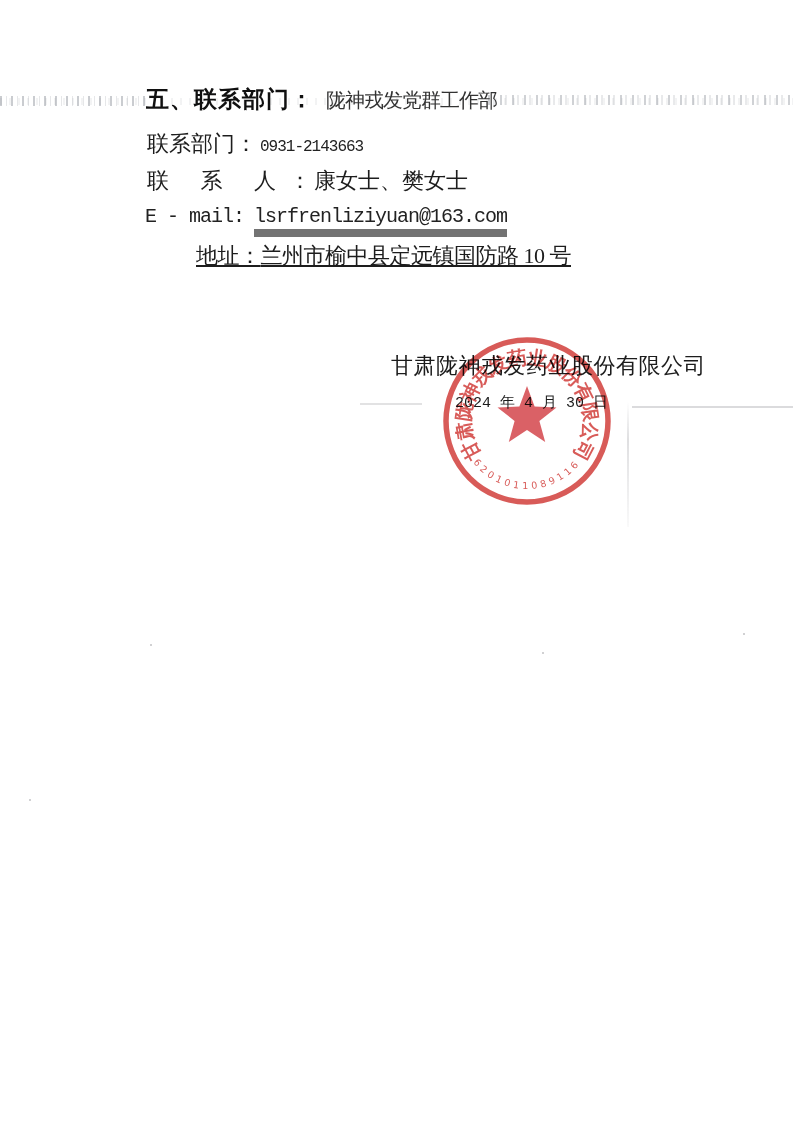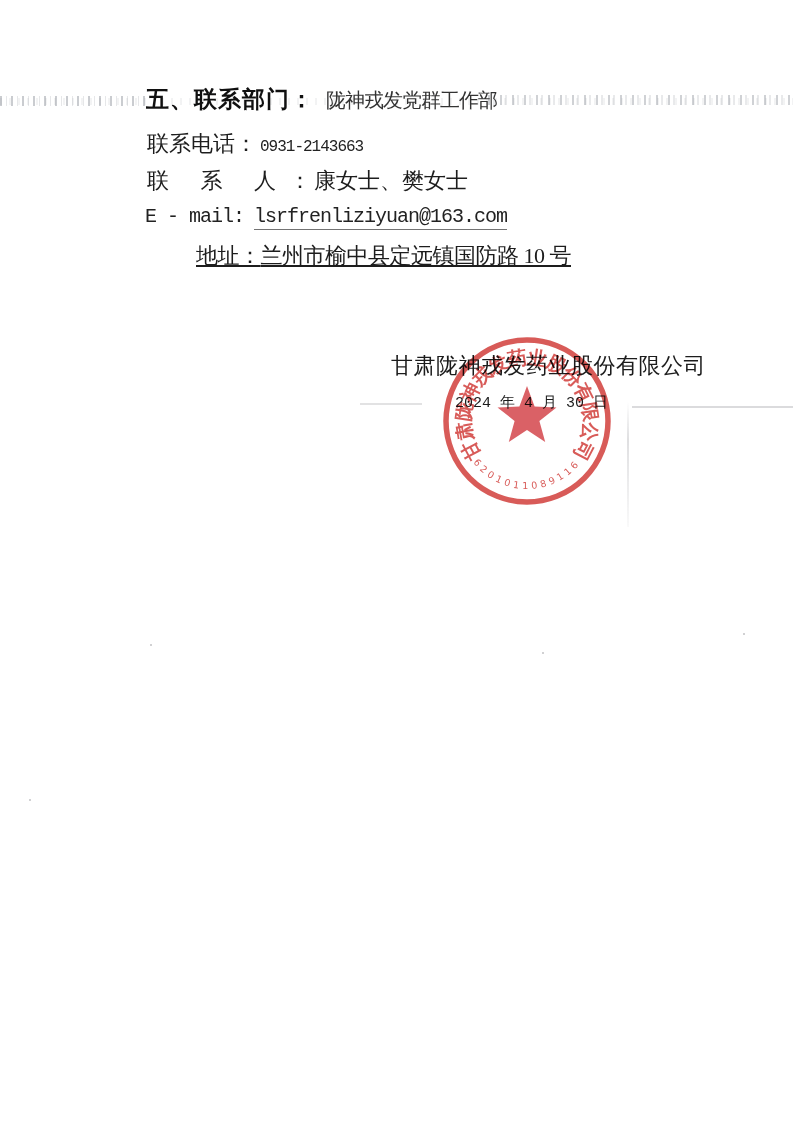--- a/index.html
+++ b/index.html
@@ -28,21 +28,21 @@
   
   .l3{left:147px;top:168px;font-size:22px;}
   .l3 .lab{display:inline-block;width:164px;text-align:justify;text-align-last:justify;}
   .l3 .val{margin-left:3px;}
   
   .l4{
     left:145px;top:205px;
     font-family:"Liberation Mono","DejaVu Sans Mono",monospace;
     font-size:20px;letter-spacing:-1px;color:#222;
   }
-  .l4 .val{margin-left:10px;border-bottom:1px solid #737373;padding-bottom:1px;}
+  .l4 .val{margin-left:10px;border-bottom:8px solid #737373;padding-bottom:1px;}
   
   .l5{left:196px;top:243px;font-size:22px;letter-spacing:-0.5px;text-decoration:underline;}
 
   
   .company{position:absolute;left:391px;top:351px;font-size:22px;letter-spacing:0.5px;white-space:nowrap;color:#1c1c1c;}
   .date{
     position:absolute;left:455px;top:393px;font-size:15px;white-space:nowrap;
     font-family:"Liberation Mono","DejaVu Sans Mono",monospace;color:#1c1c1c;
   }
 
@@ -94,21 +94,21 @@
   <div class="speck sp1"></div>
   <div class="speck sp2"></div>
   <div class="speck sp3"></div>
   <div class="speck sp4"></div>
 
   <div class="line l1">
     <span class="lab">五、联系部门：</span><span class="val">陇神戎发党群工作部</span>
   </div>
 
   <div class="line l2">
-    <span class="lab">联系电话：</span><span class="val">0931-2143663</span>
+    <span class="lab">联系部门：</span><span class="val">0931-2143663</span>
   </div>
 
   <div class="line l3">
     <span class="lab">联 系 人：</span><span class="val">康女士、樊女士</span>
   </div>
 
   <div class="line l4">
     <span class="lab">E - mail:</span><span class="val">lsrfrenliziyuan@163.com</span>
   </div>
 

